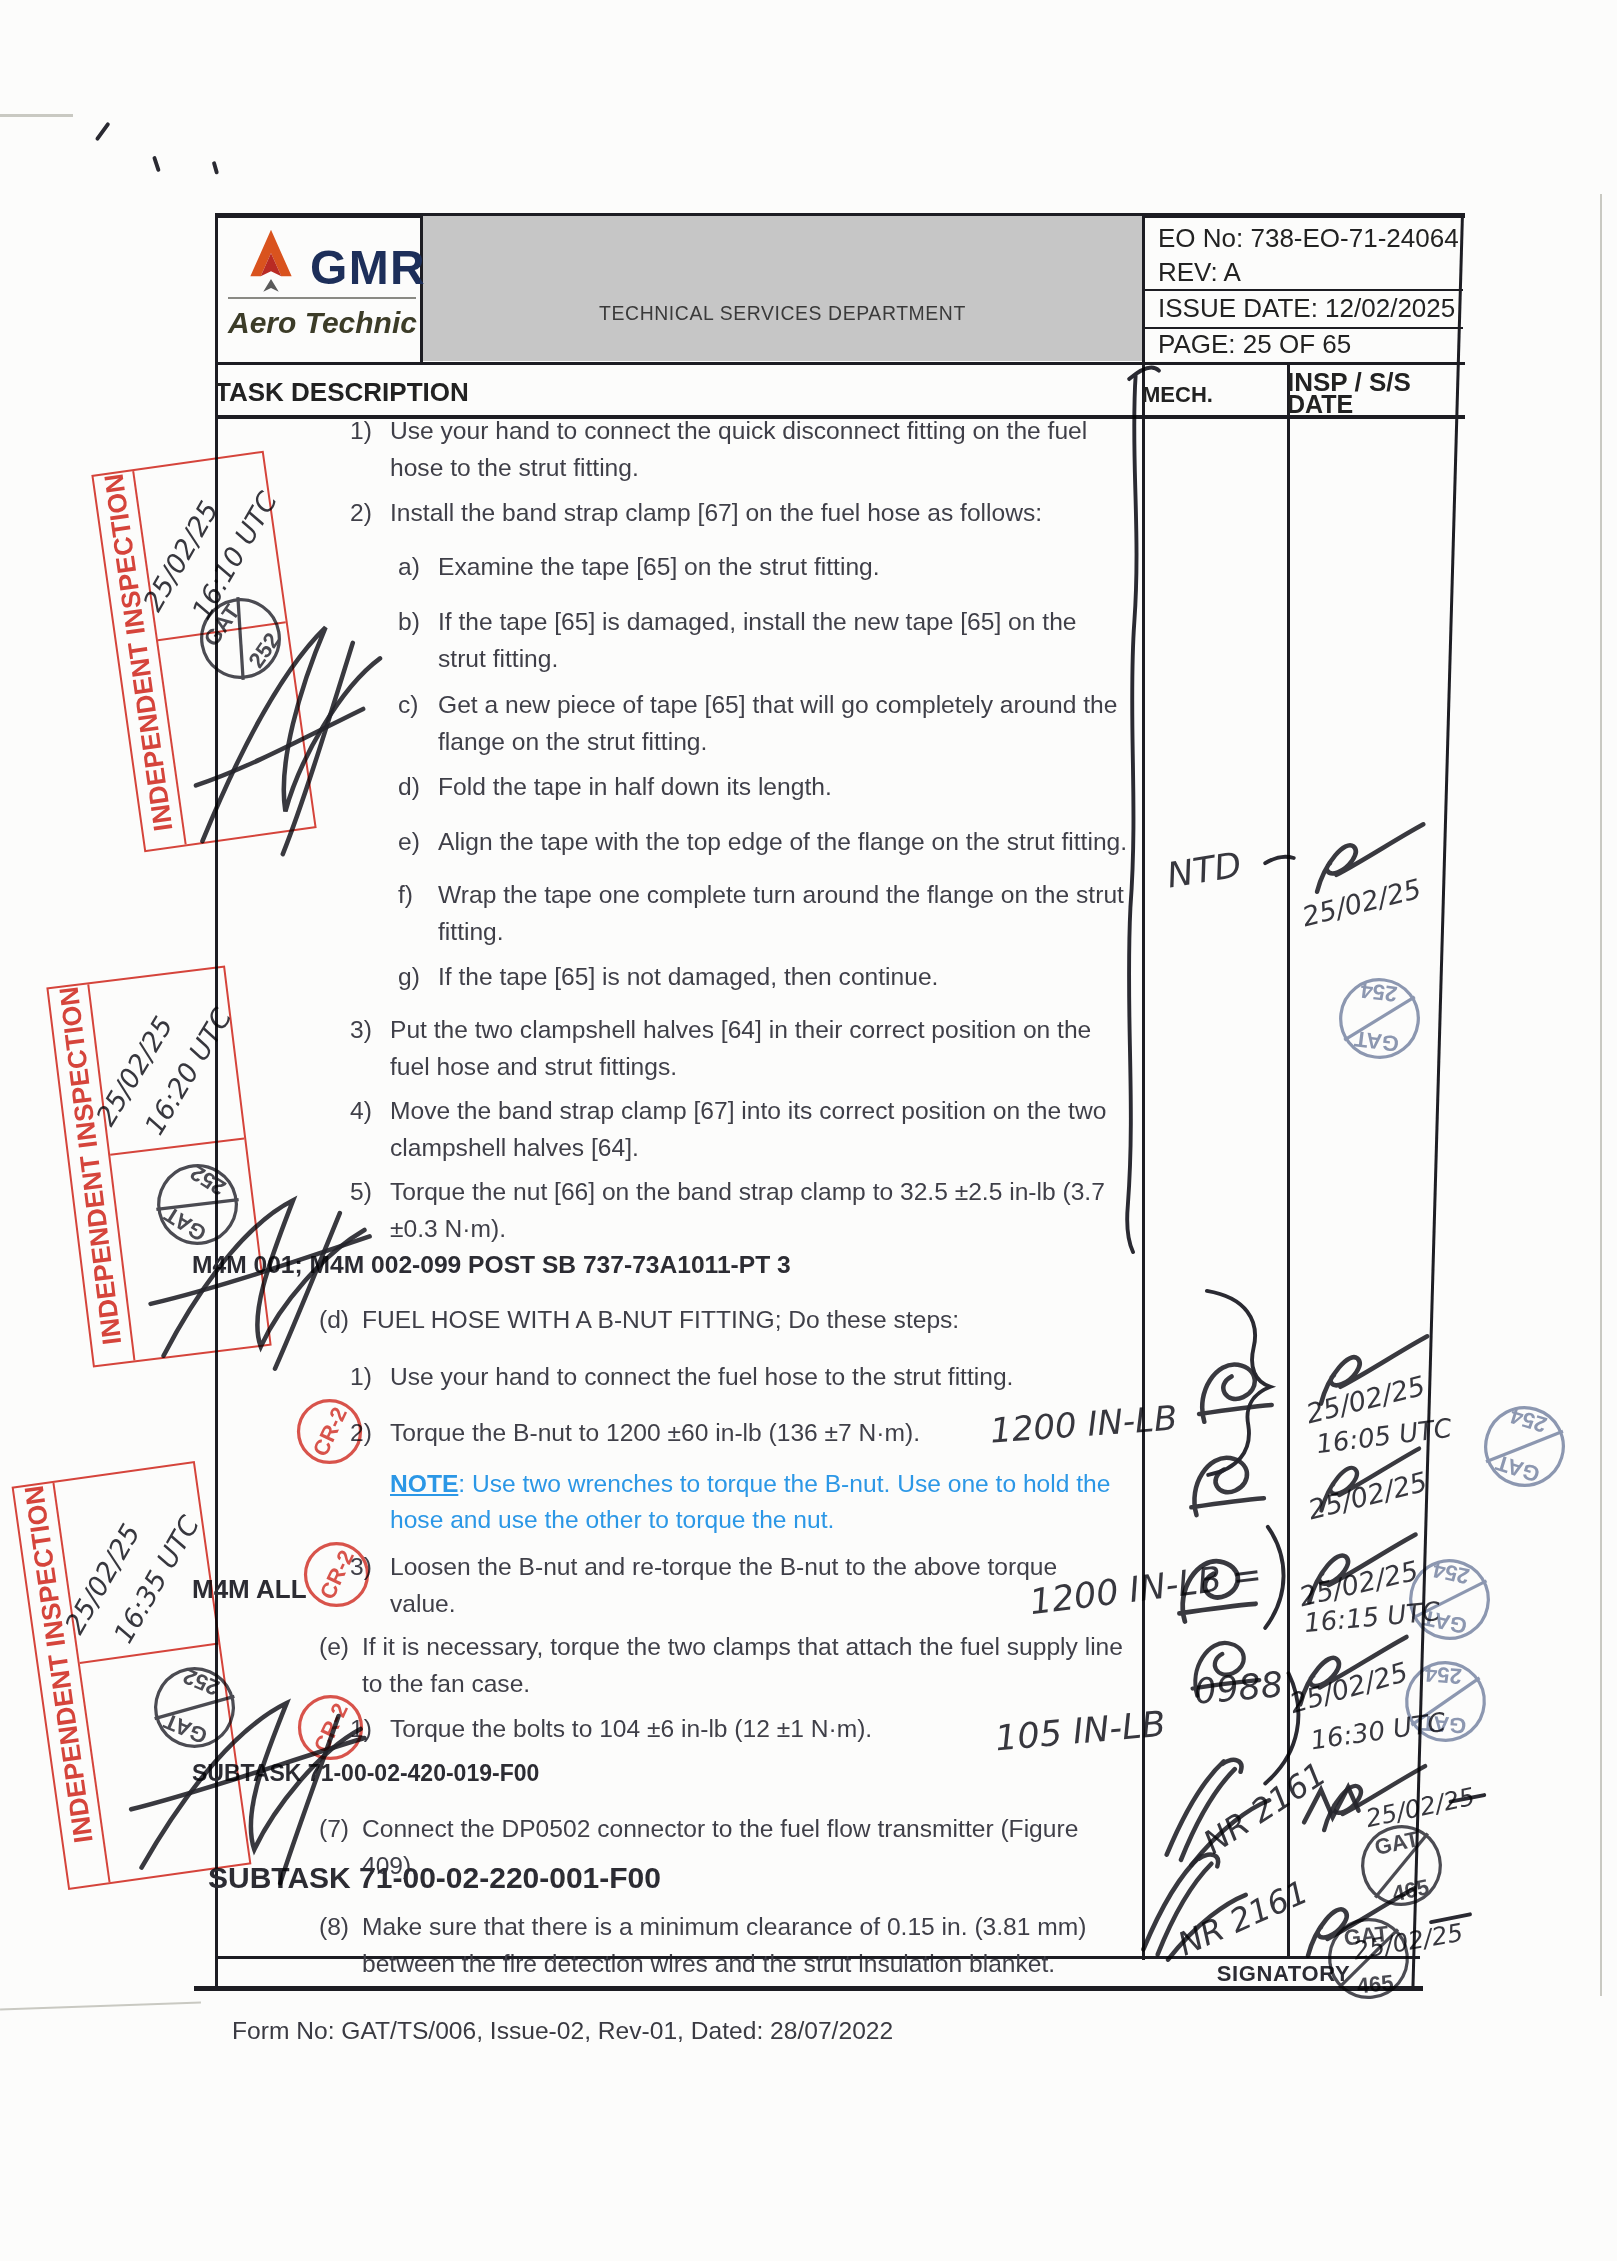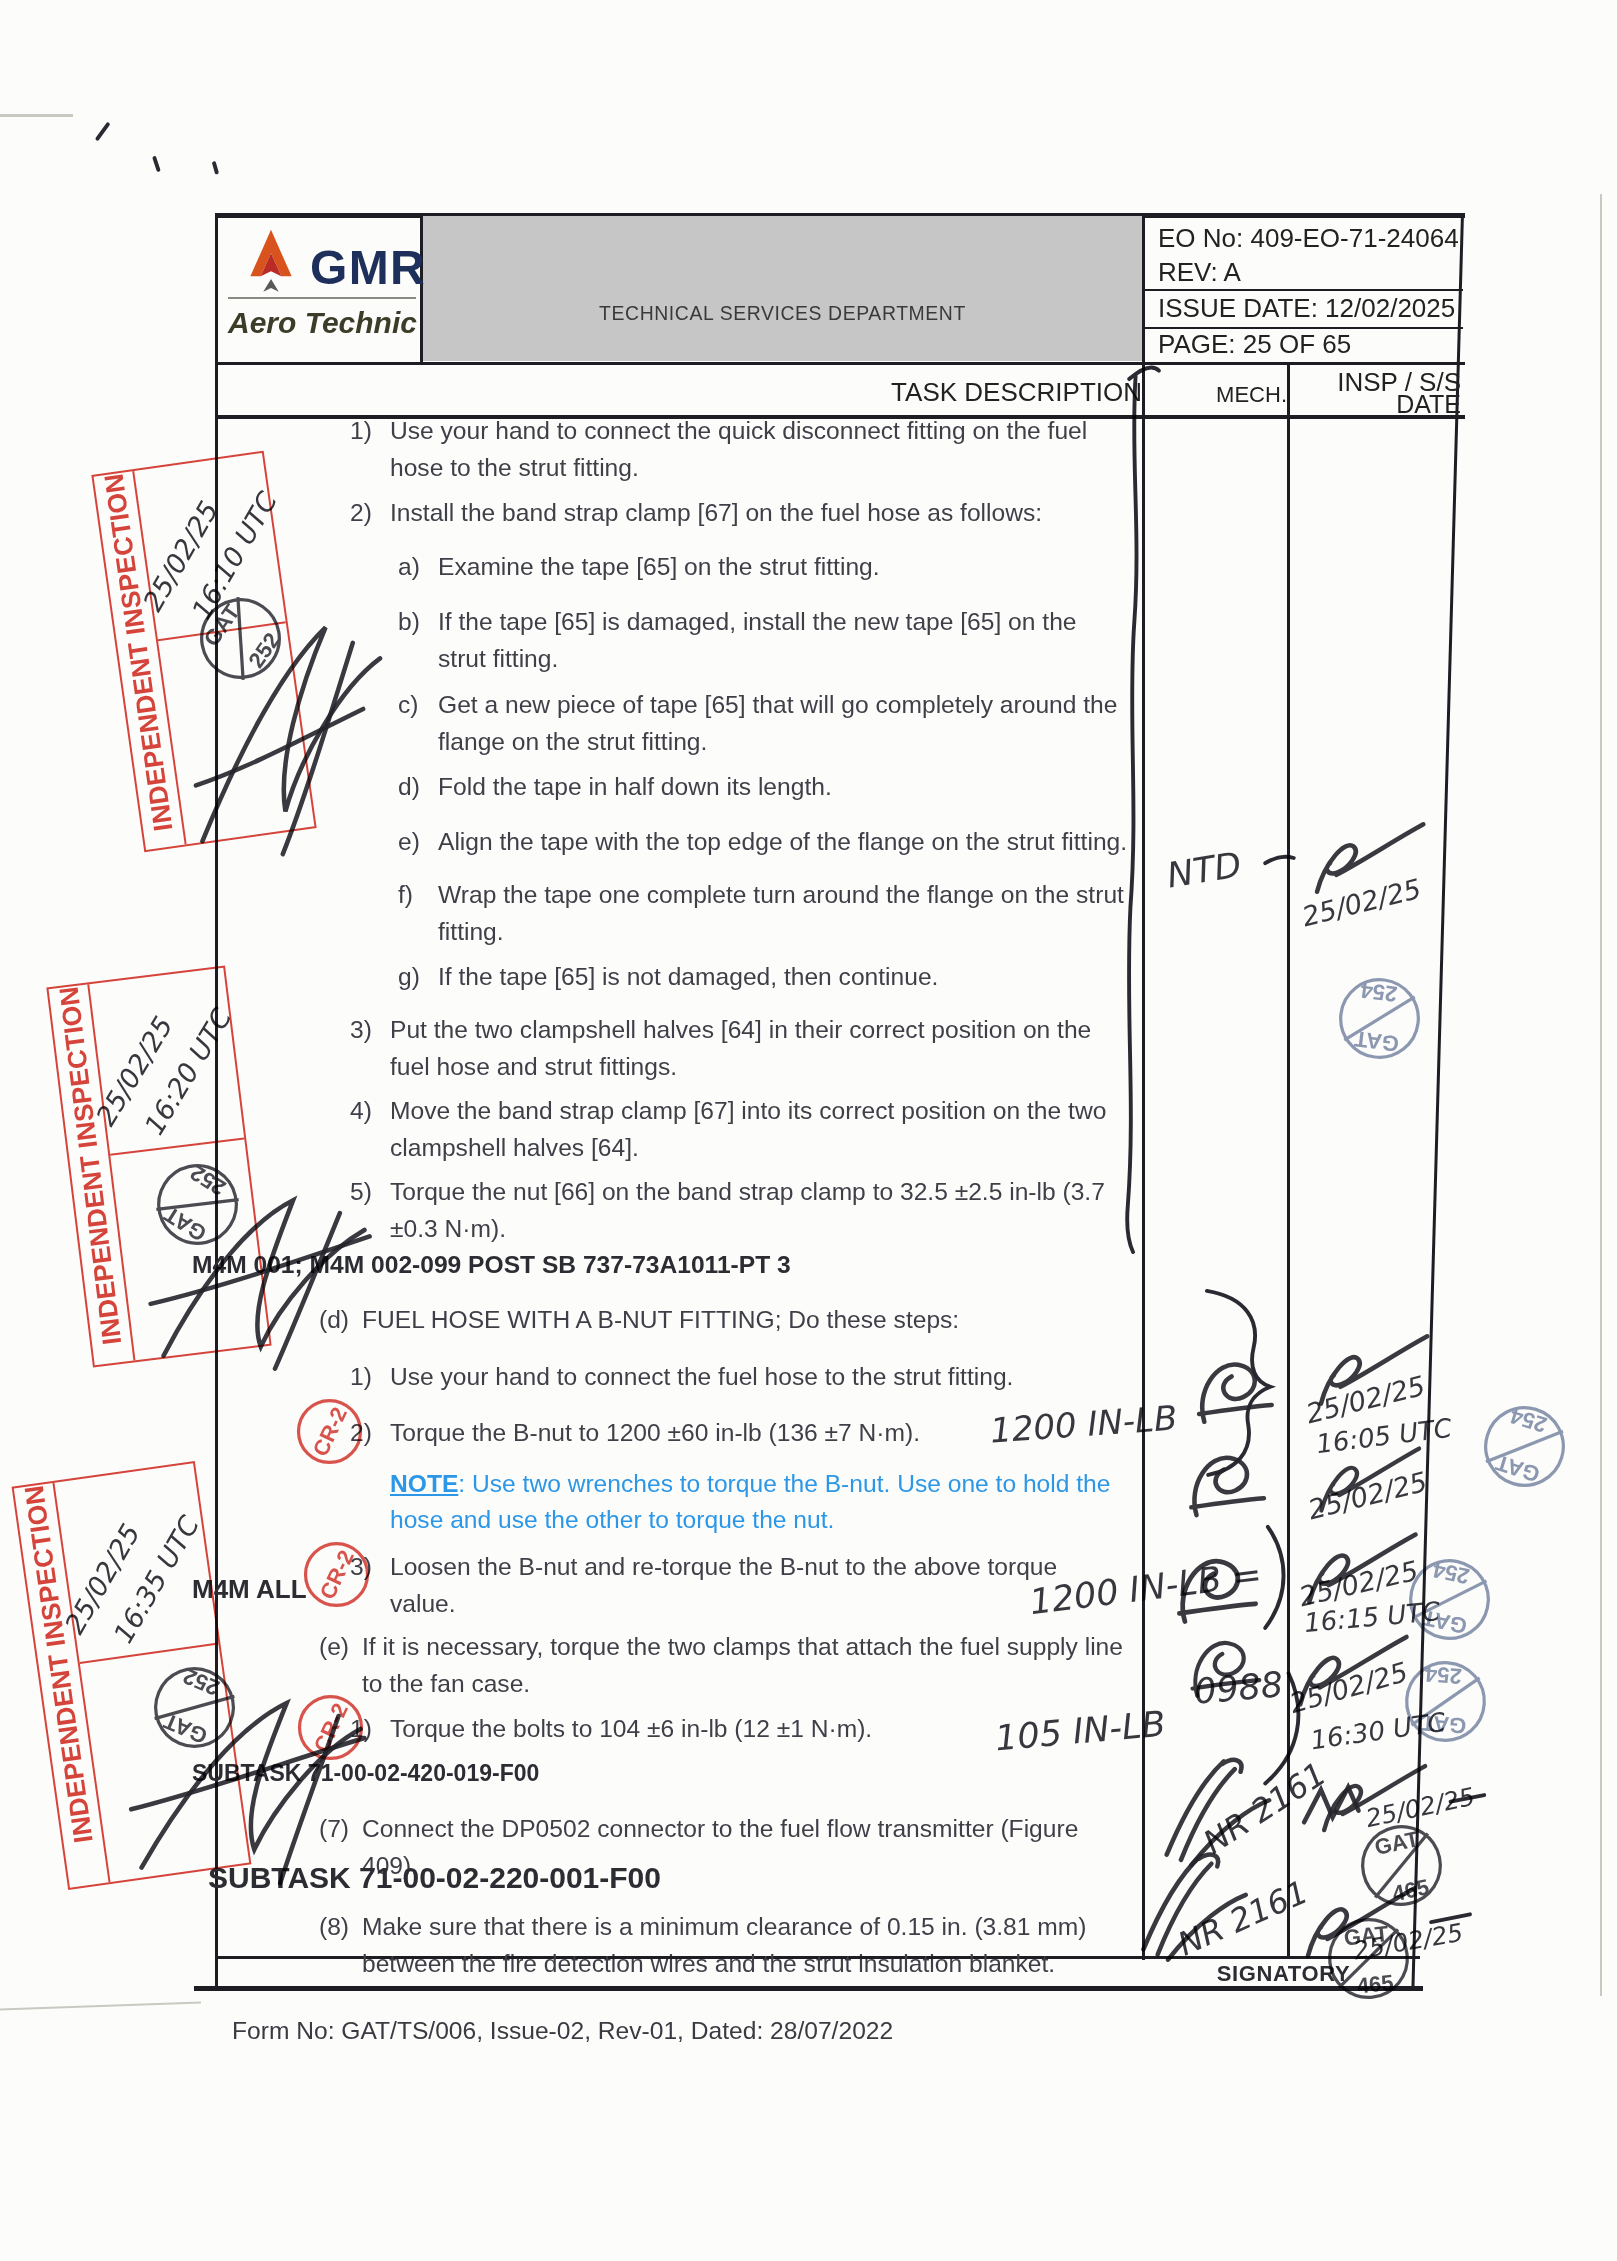--- a/index.html
+++ b/index.html
@@ -5,21 +5,21 @@
   html,body{margin:0;padding:0;background:#ffffff}
   #page{position:relative;width:1618px;height:2261px;background:#fcfcfb;overflow:hidden;
         font-family:"Liberation Sans",sans-serif;color:#3f3f48}
   .ln{position:absolute;background:#1d1d23}
   .faint{position:absolute;background:#c9c9c2}
   
   .titleband{position:absolute;left:423px;top:216px;width:719px;height:145px;background:#c6c6c6}
   .title{position:absolute;left:423px;top:239px;width:719px;text-align:center;font-size:38px;color:#222;letter-spacing:1.3px}
   .subtitle{position:absolute;left:423px;top:302px;width:719px;text-align:center;font-size:19.4px;color:#3a3a3a;letter-spacing:0.6px}
   .eotxt{position:absolute;left:1158px;font-size:26px;color:#222;white-space:nowrap}
-  .colhead{position:absolute;font-weight:normal;color:#222;text-align:right}
+  .colhead{position:absolute;font-weight:bold;color:#222;text-align:left}
   
   .row{position:absolute;display:flex;font-size:24.6px;line-height:37px;color:#3f3f48}
   .row .lbl{flex:0 0 40px}
   .row .txt{flex:1}
   .lvl1{left:350px;width:778px}
   .lvl2{left:398px;width:732px}
   .para{left:319px;width:813px}
   .para .lbl{flex:0 0 43px}
   .bhead{position:absolute;font-weight:bold;color:#2c2c33;white-space:nowrap}
   .note{position:absolute;left:390px;top:1466px;width:774px;font-size:24.6px;line-height:36px;color:#2b97e6}
@@ -82,21 +82,21 @@
   <svg style="position:absolute;left:232px;top:226px" width="78" height="71" viewBox="0 0 120 110">
     <path d="M60,6 L92,78 L76,78 L60,42 L44,78 L28,78 Z" fill="#d9531e"></path>
     <path d="M60,42 L76,78 L60,70 L44,78 Z" fill="#b92b24"></path>
     <path d="M60,82 L72,102 L60,96 L48,102 Z" fill="#5a5a5a"></path>
   </svg>
   <div class="brand"><span>GMR</span></div>
   <div class="brand-rule"></div>
   <div class="brand-sub">Aero Technic</div>
 
   <div class="subtitle">TECHNICAL SERVICES DEPARTMENT</div>
-  <div class="eotxt" style="top:223px">EO No: 409-EO-71-24064</div>
+  <div class="eotxt" style="top:223px">EO No: 738-EO-71-24064</div>
   <div class="eotxt" style="top:257px">REV: A</div>
   <div class="eotxt" style="top:293px">ISSUE DATE: 12/02/2025</div>
   <div class="eotxt" style="top:329px">PAGE: 25 OF 65</div>
 
   <div class="colhead" style="left:215px;top:377px;width:927px;font-size:26px">TASK DESCRIPTION</div>
   <div class="colhead" style="left:1142px;top:382px;width:145px;font-size:22px">MECH.</div>
   <div class="colhead" style="left:1287px;top:367px;width:174px;font-size:26px">INSP / S/S</div>
   <div class="colhead" style="left:1287px;top:390px;width:174px;font-size:25px">DATE</div>
 
   <div class="row lvl1" style="top:412px">

